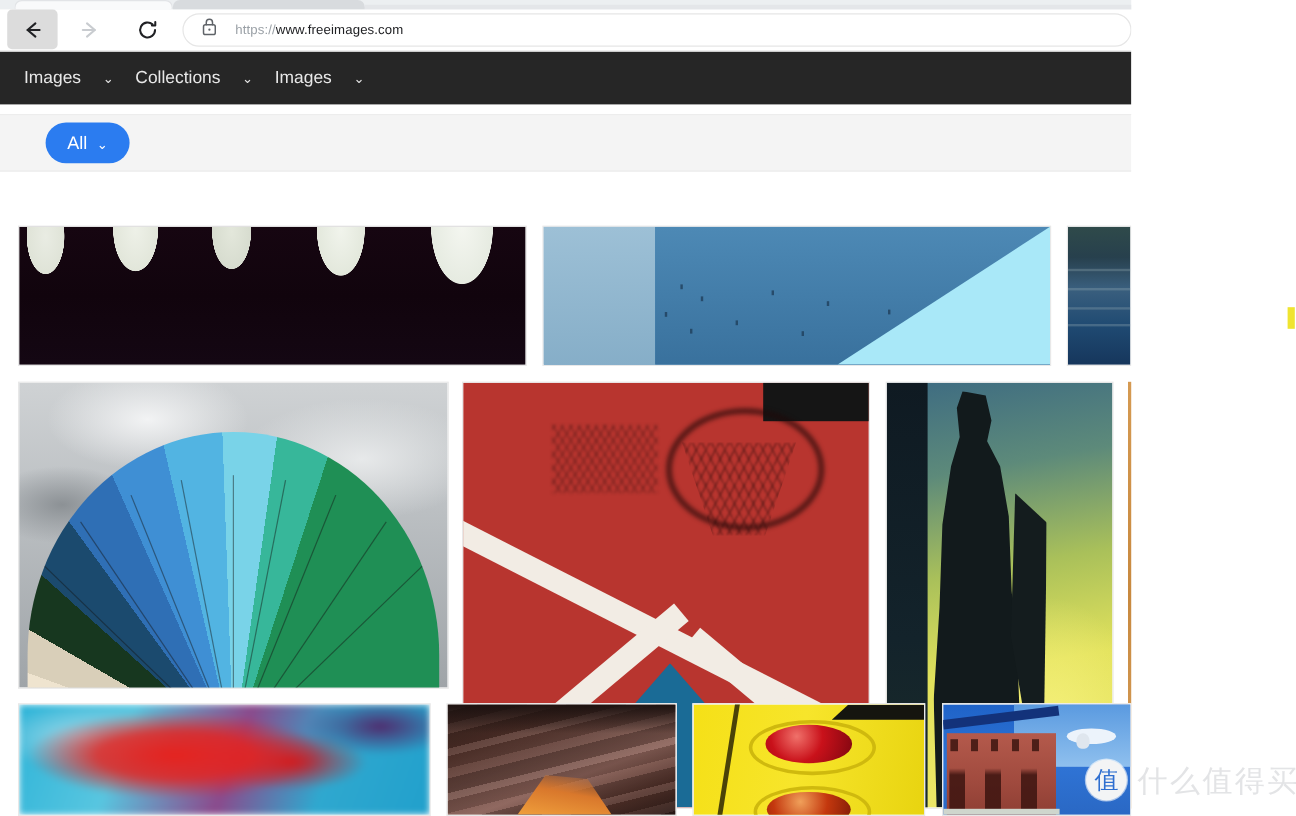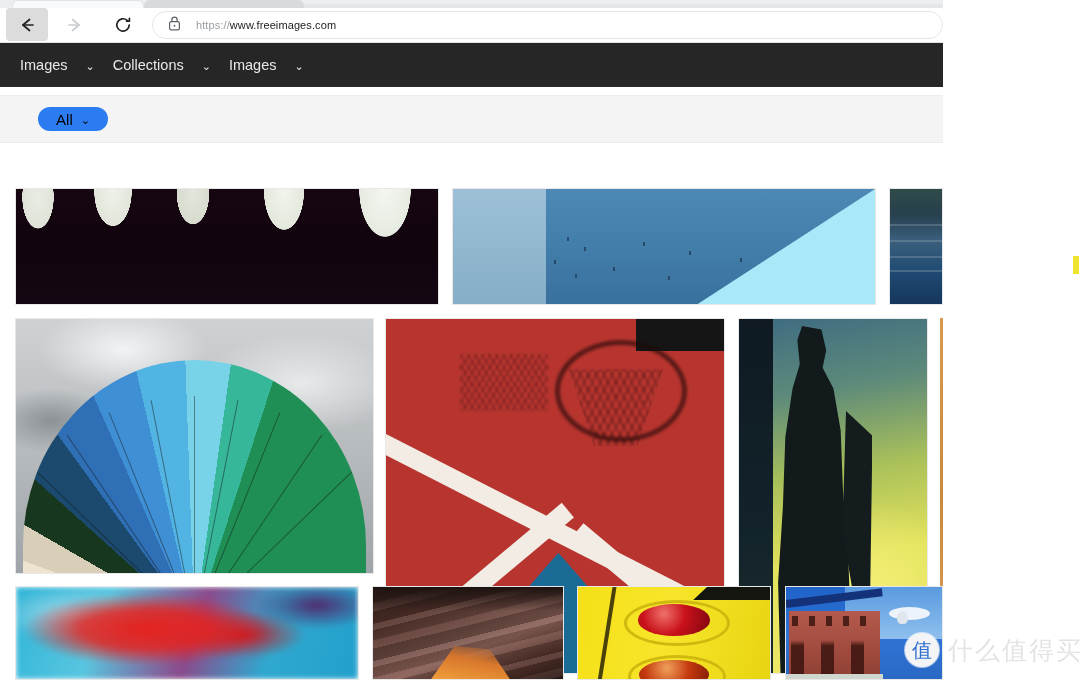--- a/index.html
+++ b/index.html
@@ -153,25 +153,25 @@
   #brand .light { font-weight: 400; }
   #brand .bold  { font-weight: 700; }
   #brand .reg {
     font-size: 10px;
     vertical-align: super;
     font-weight: 400;
     margin-left: 1px;
   }
   #all-pill {
     margin-left: 22px;
-    height: 24px;
+    height: 34px;
     min-width: 70px;
     border-radius: 18px;
     background: #2b7cf0;
-    color: #000000;
+    color: #ffffff;
     font-size: 15px;
     display: flex;
     align-items: center;
     justify-content: center;
     padding: 0 14px;
     box-sizing: border-box;
   }
   #all-pill .pill-chev {
     font-size: 11px;
     margin-left: 8px;

